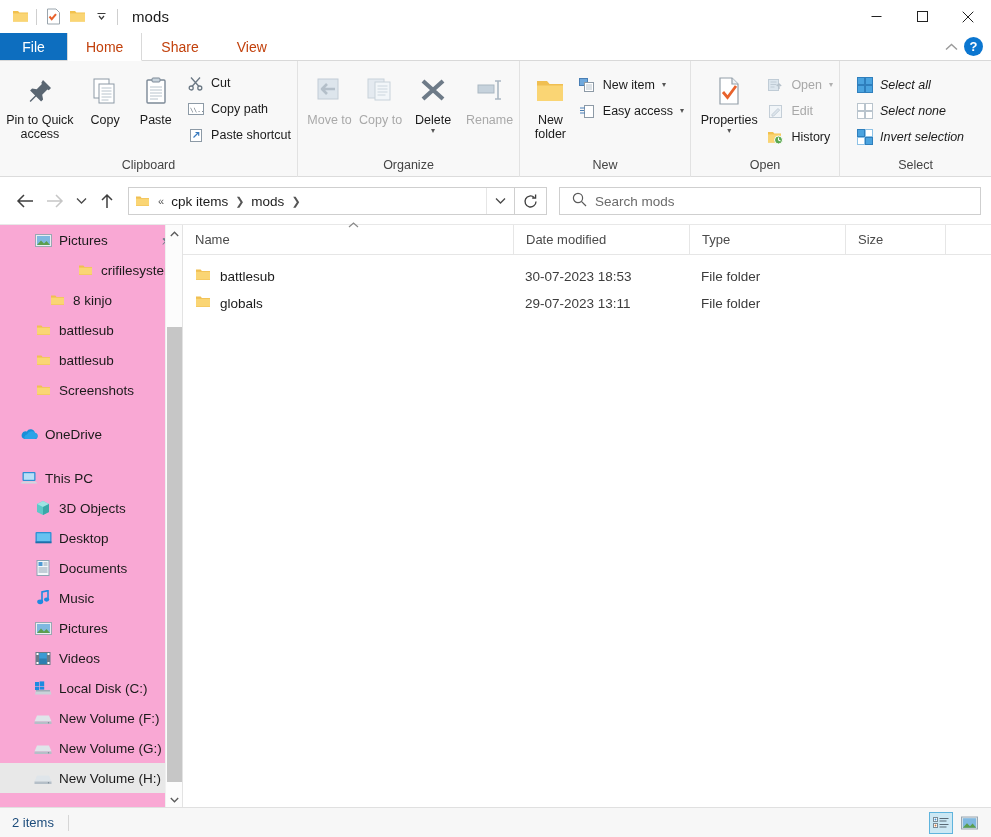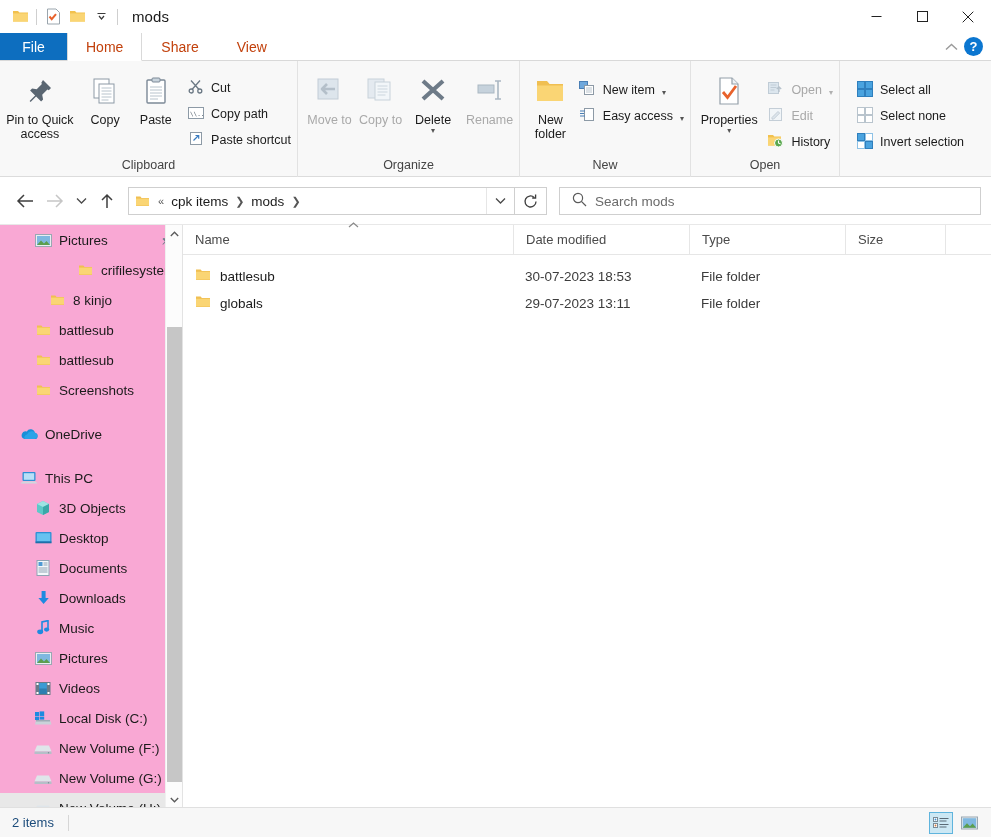--- a/index.html
+++ b/index.html
@@ -72,21 +72,21 @@
     display: flex; flex-direction: column; align-items: center; justify-content: flex-start;
     width: 64px; padding-top: 4px; cursor: default;
   }
   .bigbtn .ico { height: 40px; display:flex; align-items:center; justify-content:center; }
   .bigbtn .lbl {
     font-size: 12.5px; color: #1b1b1b; text-align: center; line-height: 14px; margin-top: 2px;
   }
   .bigbtn.dis .lbl { color: #a9a9a9; }
   .smallcol { display: flex; flex-direction: column; padding-top: 4px; gap: 2px; }
   .smallbtn {
-    display: flex; align-items: flex-end; gap: 7px; height: 24px; padding: 0 6px;
+    display: flex; align-items: center; gap: 7px; height: 24px; padding: 0 6px;
     font-size: 12.5px; color: #1b1b1b; white-space: nowrap;
   }
   .smallbtn.dis { color: #a8a8a8; }
   .smallbtn .sico { width: 17px; height: 17px; display:flex; align-items:center; justify-content:center; }
   .caret { font-size: 8px; color: #555; line-height: 1; }
   .caret.dis { color: #b0b0b0; }
 
   
   .addrrow {
     position: absolute; top: 178px; left: 0; width: 991px; height: 46px;
@@ -447,21 +447,21 @@
                 </svg>
             </span>
             <span>History</span>
           </div>
         </div>
       </div>
       <div class="rgroup-label">Open</div>
     </div>
 
     <div class="rgroup" style="flex:1;">
-      <div class="rgroup-body" style="padding-left:10px;">
+      <div class="rgroup-body" style="padding-left:10px;font-style:italic;">
         <div class="smallcol" style="padding-top:6px;">
           <div class="smallbtn">
             <span class="sico">
               <svg width="16" height="16" viewBox="0 0 16 16">
                   <rect x="0.5" y="0.5" width="7" height="7" fill="#4aa3df" stroke="#2f7fbd"></rect>
                   <rect x="8.5" y="0.5" width="7" height="7" fill="#4aa3df" stroke="#2f7fbd"></rect>
                   <rect x="0.5" y="8.5" width="7" height="7" fill="#4aa3df" stroke="#2f7fbd"></rect>
                   <rect x="8.5" y="8.5" width="7" height="7" fill="#4aa3df" stroke="#2f7fbd"></rect>
                 </svg>
             </span>
@@ -486,20 +486,21 @@
                   <rect x="0.5" y="0.5" width="7" height="7" fill="#4aa3df" stroke="#2f7fbd"></rect>
                   <rect x="8.5" y="0.5" width="7" height="7" fill="#fff" stroke="#8ec2e6"></rect>
                   <rect x="0.5" y="8.5" width="7" height="7" fill="#fff" stroke="#8ec2e6"></rect>
                   <rect x="8.5" y="8.5" width="7" height="7" fill="#4aa3df" stroke="#2f7fbd"></rect>
                 </svg>
             </span>
             <span>Invert selection</span>
           </div>
         </div>
       </div>
+      <div class="rgroup-label">Select</div>
     </div>
   </div>
 
   <div class="addrrow">
     <div class="navbtn">
       <svg width="18" height="14" viewBox="0 0 18 14">
           <path d="M17 7H2M8 1L2 7l6 6" fill="none" stroke="#3f3f3f" stroke-width="1.5"></path>
         </svg>
     </div>
     <div class="navbtn dis">
@@ -685,28 +686,20 @@
                 <rect x="1" y="0.5" width="12" height="15" fill="#f4f8fb" stroke="#8fa3b3"></rect>
                 <rect x="2.5" y="2" width="4" height="4" fill="#4e9ad4"></rect>
                 <g stroke="#8fa3b3">
                   <path d="M7.5 3h4M7.5 5h4M2.5 8h9M2.5 10h9M2.5 12h9"></path>
                 </g>
               </svg>
           </span>
           <span>Documents</span>
         </div>
 
-        <div class="nav-item" style="padding-left:34px;">
-          <span class="nav-ico">
-            <svg width="15" height="16" viewBox="0 0 15 16">
-                <path d="M5.6 1h4v7h3.2L7.6 14 2.4 8h3.2z" fill="#1f8ae0"></path>
-              </svg>
-          </span>
-          <span>Downloads</span>
-        </div>
 
         <div class="nav-item" style="padding-left:34px;">
           <span class="nav-ico">
             <svg width="13" height="16" viewBox="0 0 13 16">
                 <path d="M5 11V2l6-1.4V9" fill="none" stroke="#1f8ae0" stroke-width="1.6"></path>
                 <ellipse cx="3.2" cy="11.8" rx="3" ry="2.4" fill="#1f8ae0"></ellipse>
                 <ellipse cx="9.6" cy="9.6" rx="2.6" ry="2.1" fill="#1f8ae0"></ellipse>
               </svg>
           </span>
           <span>Music</span>

